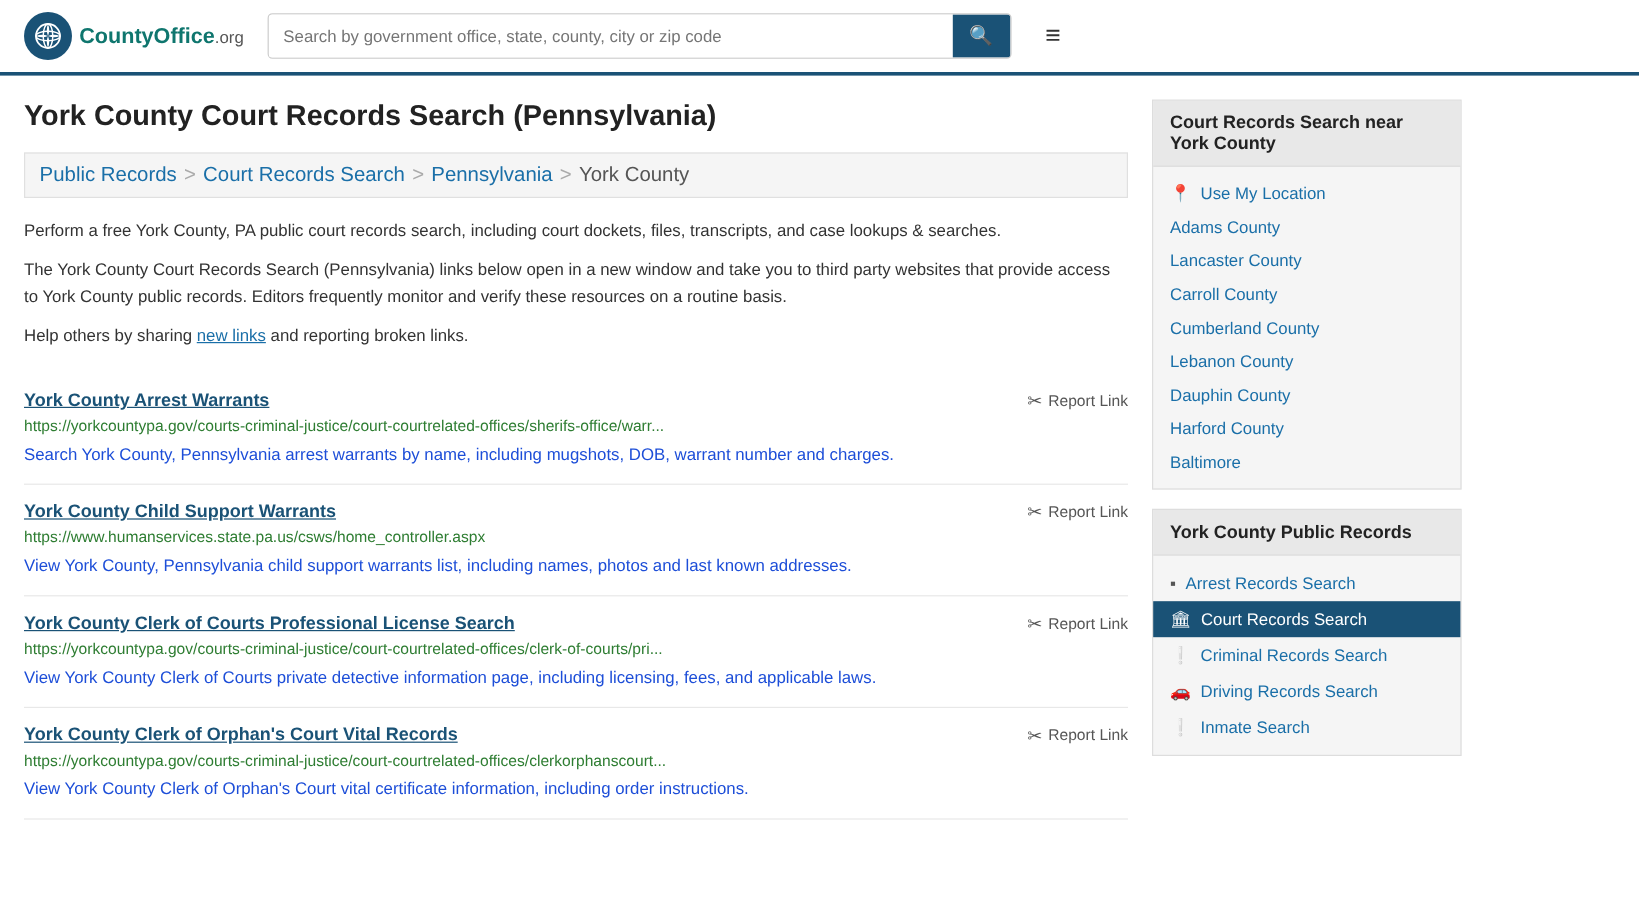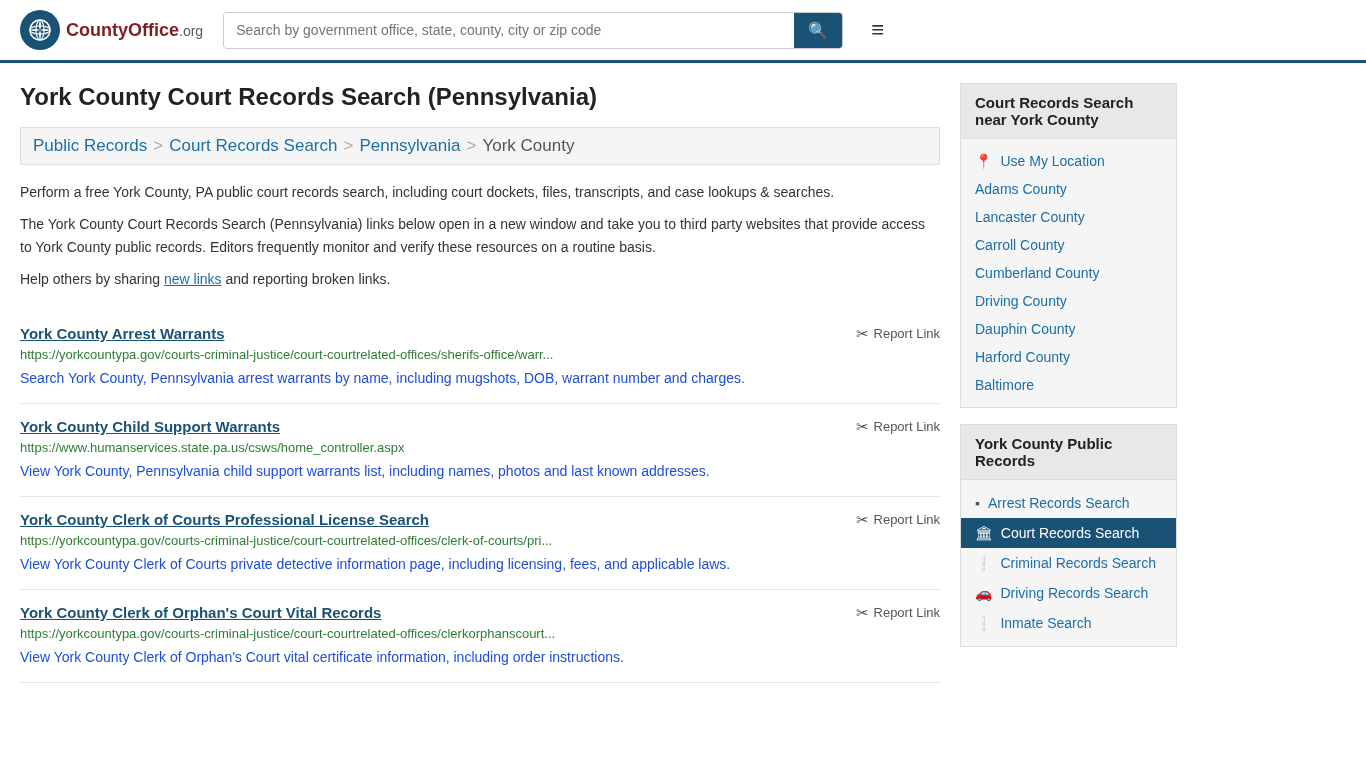--- a/index.html
+++ b/index.html
@@ -29,21 +29,21 @@
       align-items: center;
       justify-content: center;
       color: white;
       font-size: 18px;
     }
     .logo-text {
       font-size: 18px;
       color: #333;
       font-weight: bold;
     }
-    .logo-text span { color: #7f1d1d; }
+    .logo-text span { color: #0f766e; }
     .logo-text .org { font-weight: normal; color: #555; font-size: 14px; }
     .search-bar {
       flex: 1;
       max-width: 620px;
       display: flex;
       border: 1px solid #ccc;
       border-radius: 4px;
       overflow: hidden;
     }
     .search-input {
@@ -73,21 +73,21 @@
 
     
     .main-container {
       display: flex;
       max-width: 1366px;
       margin: 0 auto;
       padding: 20px 20px 20px 20px;
       gap: 20px;
     }
     .content { flex: 1; max-width: 920px; }
-    .sidebar { width: 217px; flex-shrink: 0; }
+    .sidebar { width: 258px; flex-shrink: 0; }
 
     
     .page-title {
       font-size: 24px;
       font-weight: bold;
       color: #222;
       margin-bottom: 16px;
     }
 
     
@@ -313,21 +313,21 @@
         <div class="sidebar-item">
           <a href="#">Lancaster County</a>
         </div>
         <div class="sidebar-item">
           <a href="#">Carroll County</a>
         </div>
         <div class="sidebar-item">
           <a href="#">Cumberland County</a>
         </div>
         <div class="sidebar-item">
-          <a href="#">Driving County</a>
+          <a href="#">Lebanon County</a>
         </div>
         <div class="sidebar-item">
           <a href="#">Dauphin County</a>
         </div>
         <div class="sidebar-item">
           <a href="#">Harford County</a>
         </div>
         <div class="sidebar-item">
           <a href="#">Baltimore</a>
         </div>

